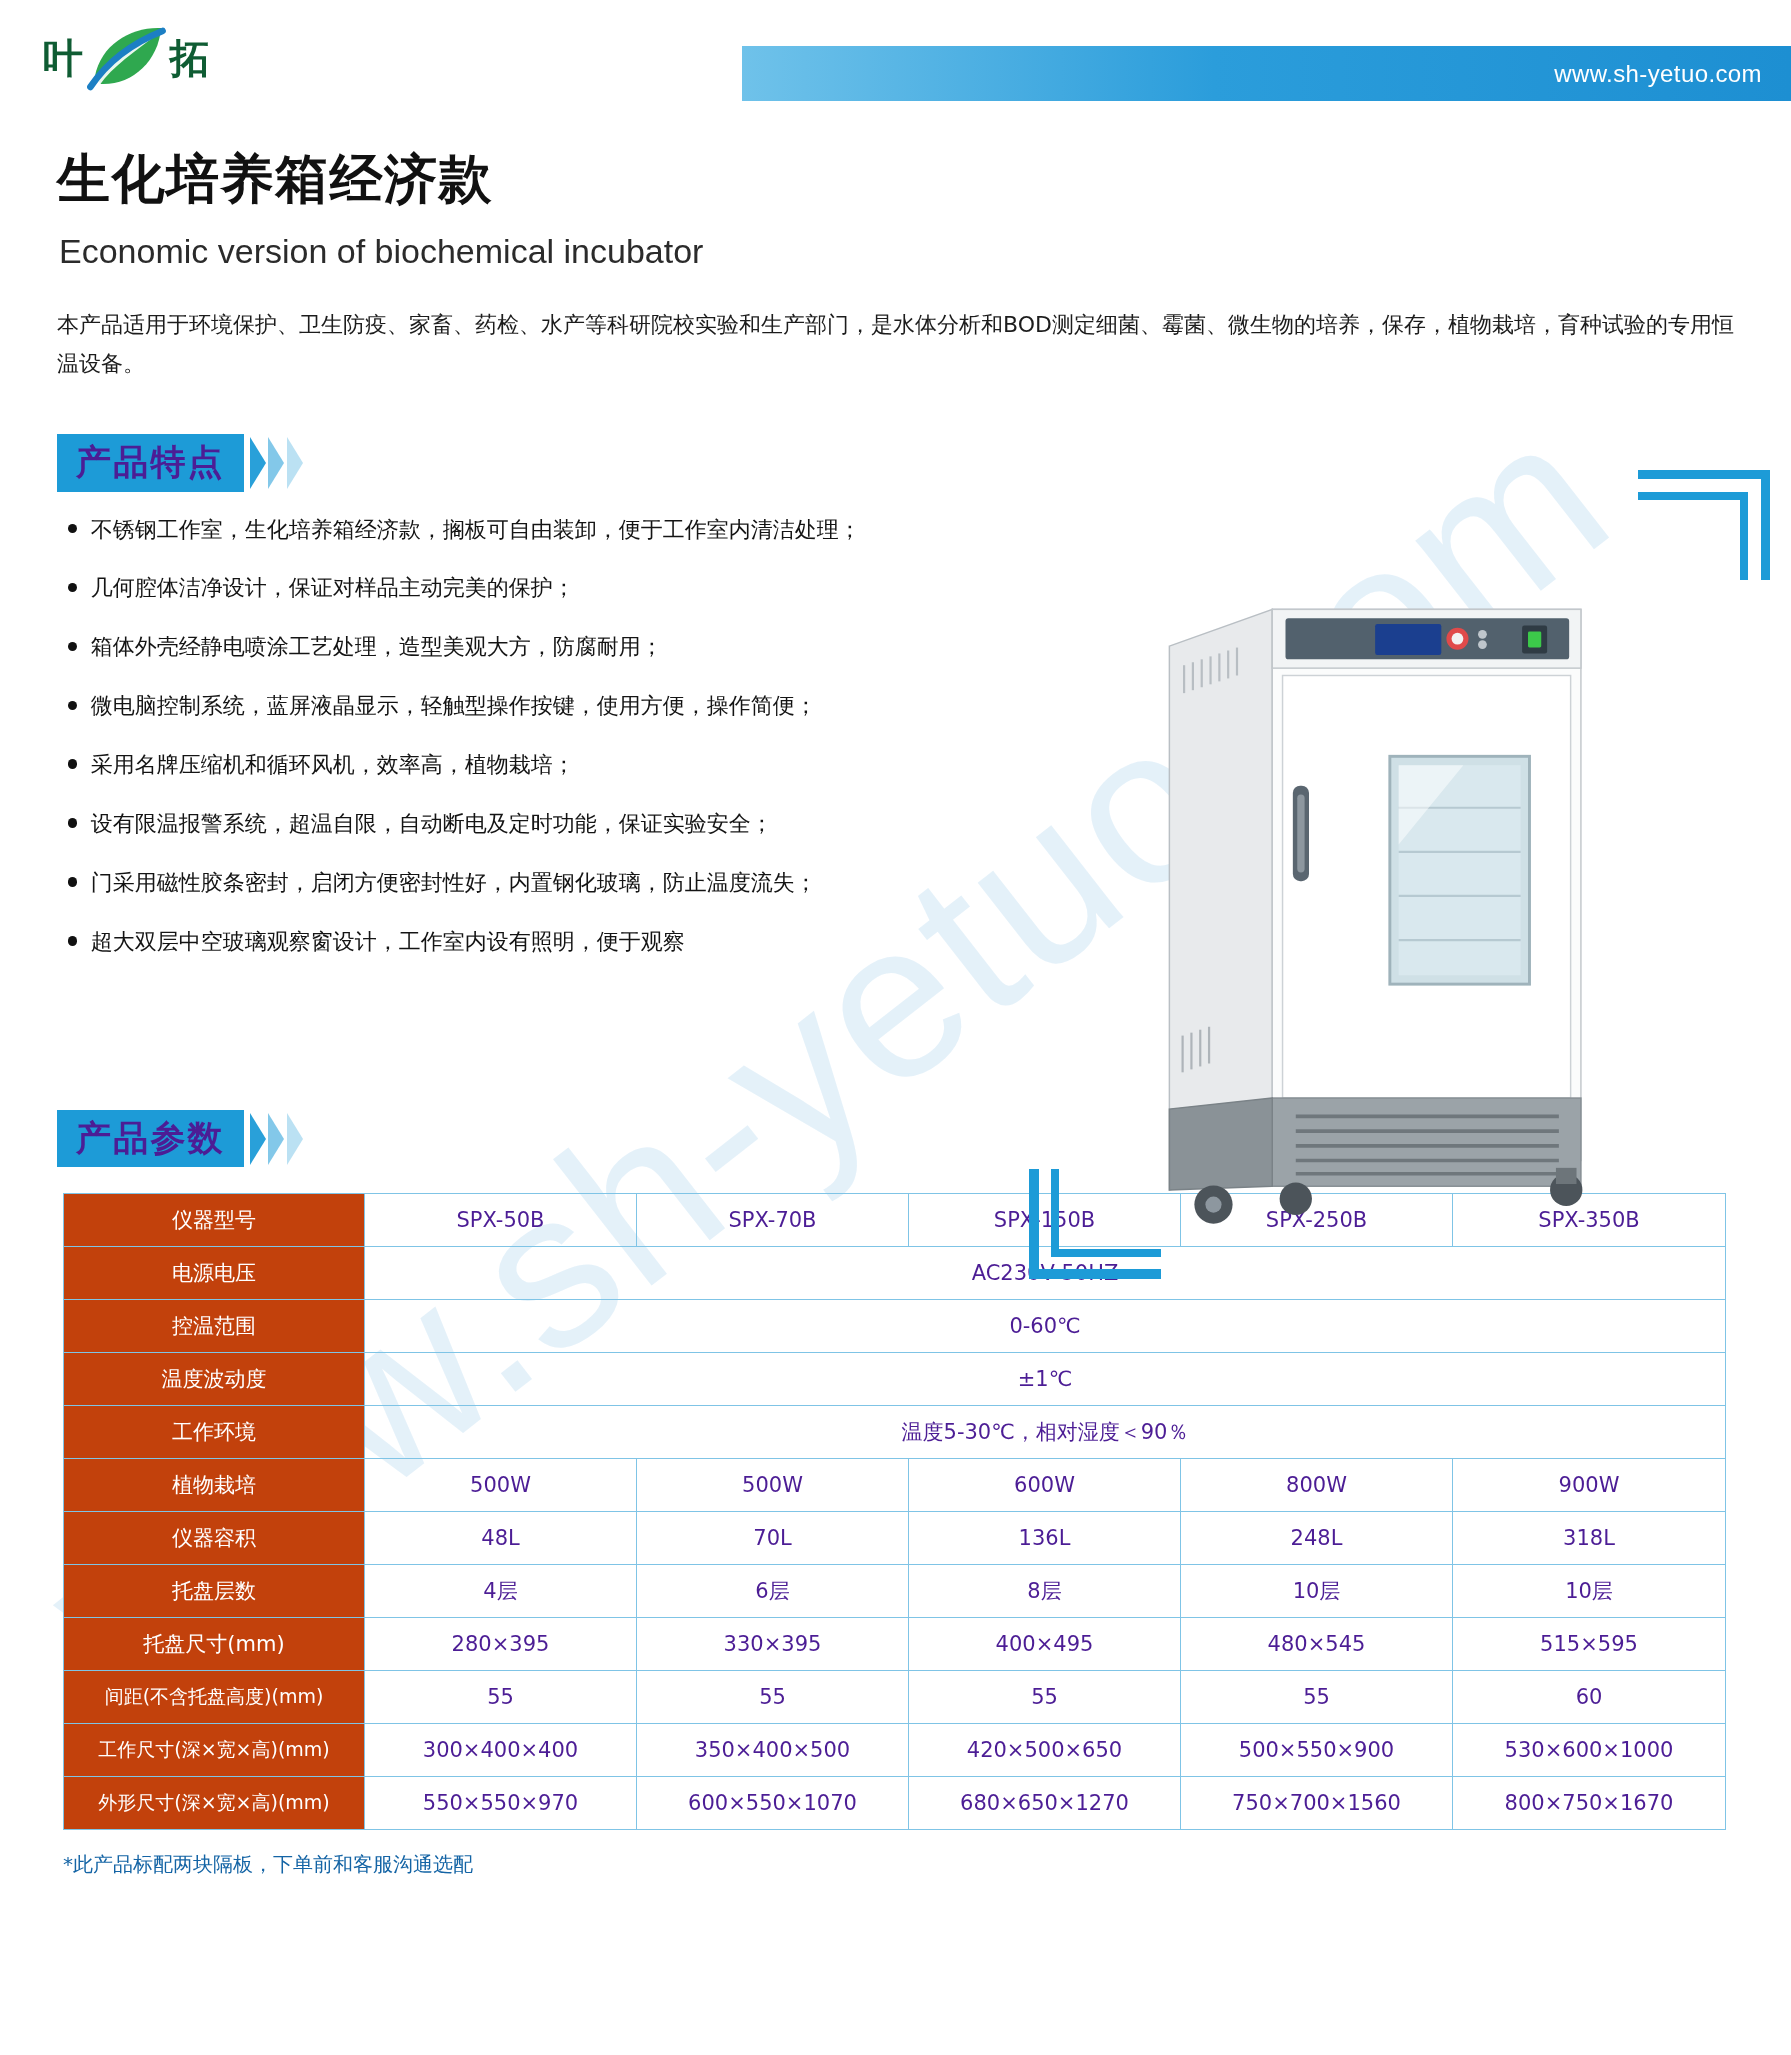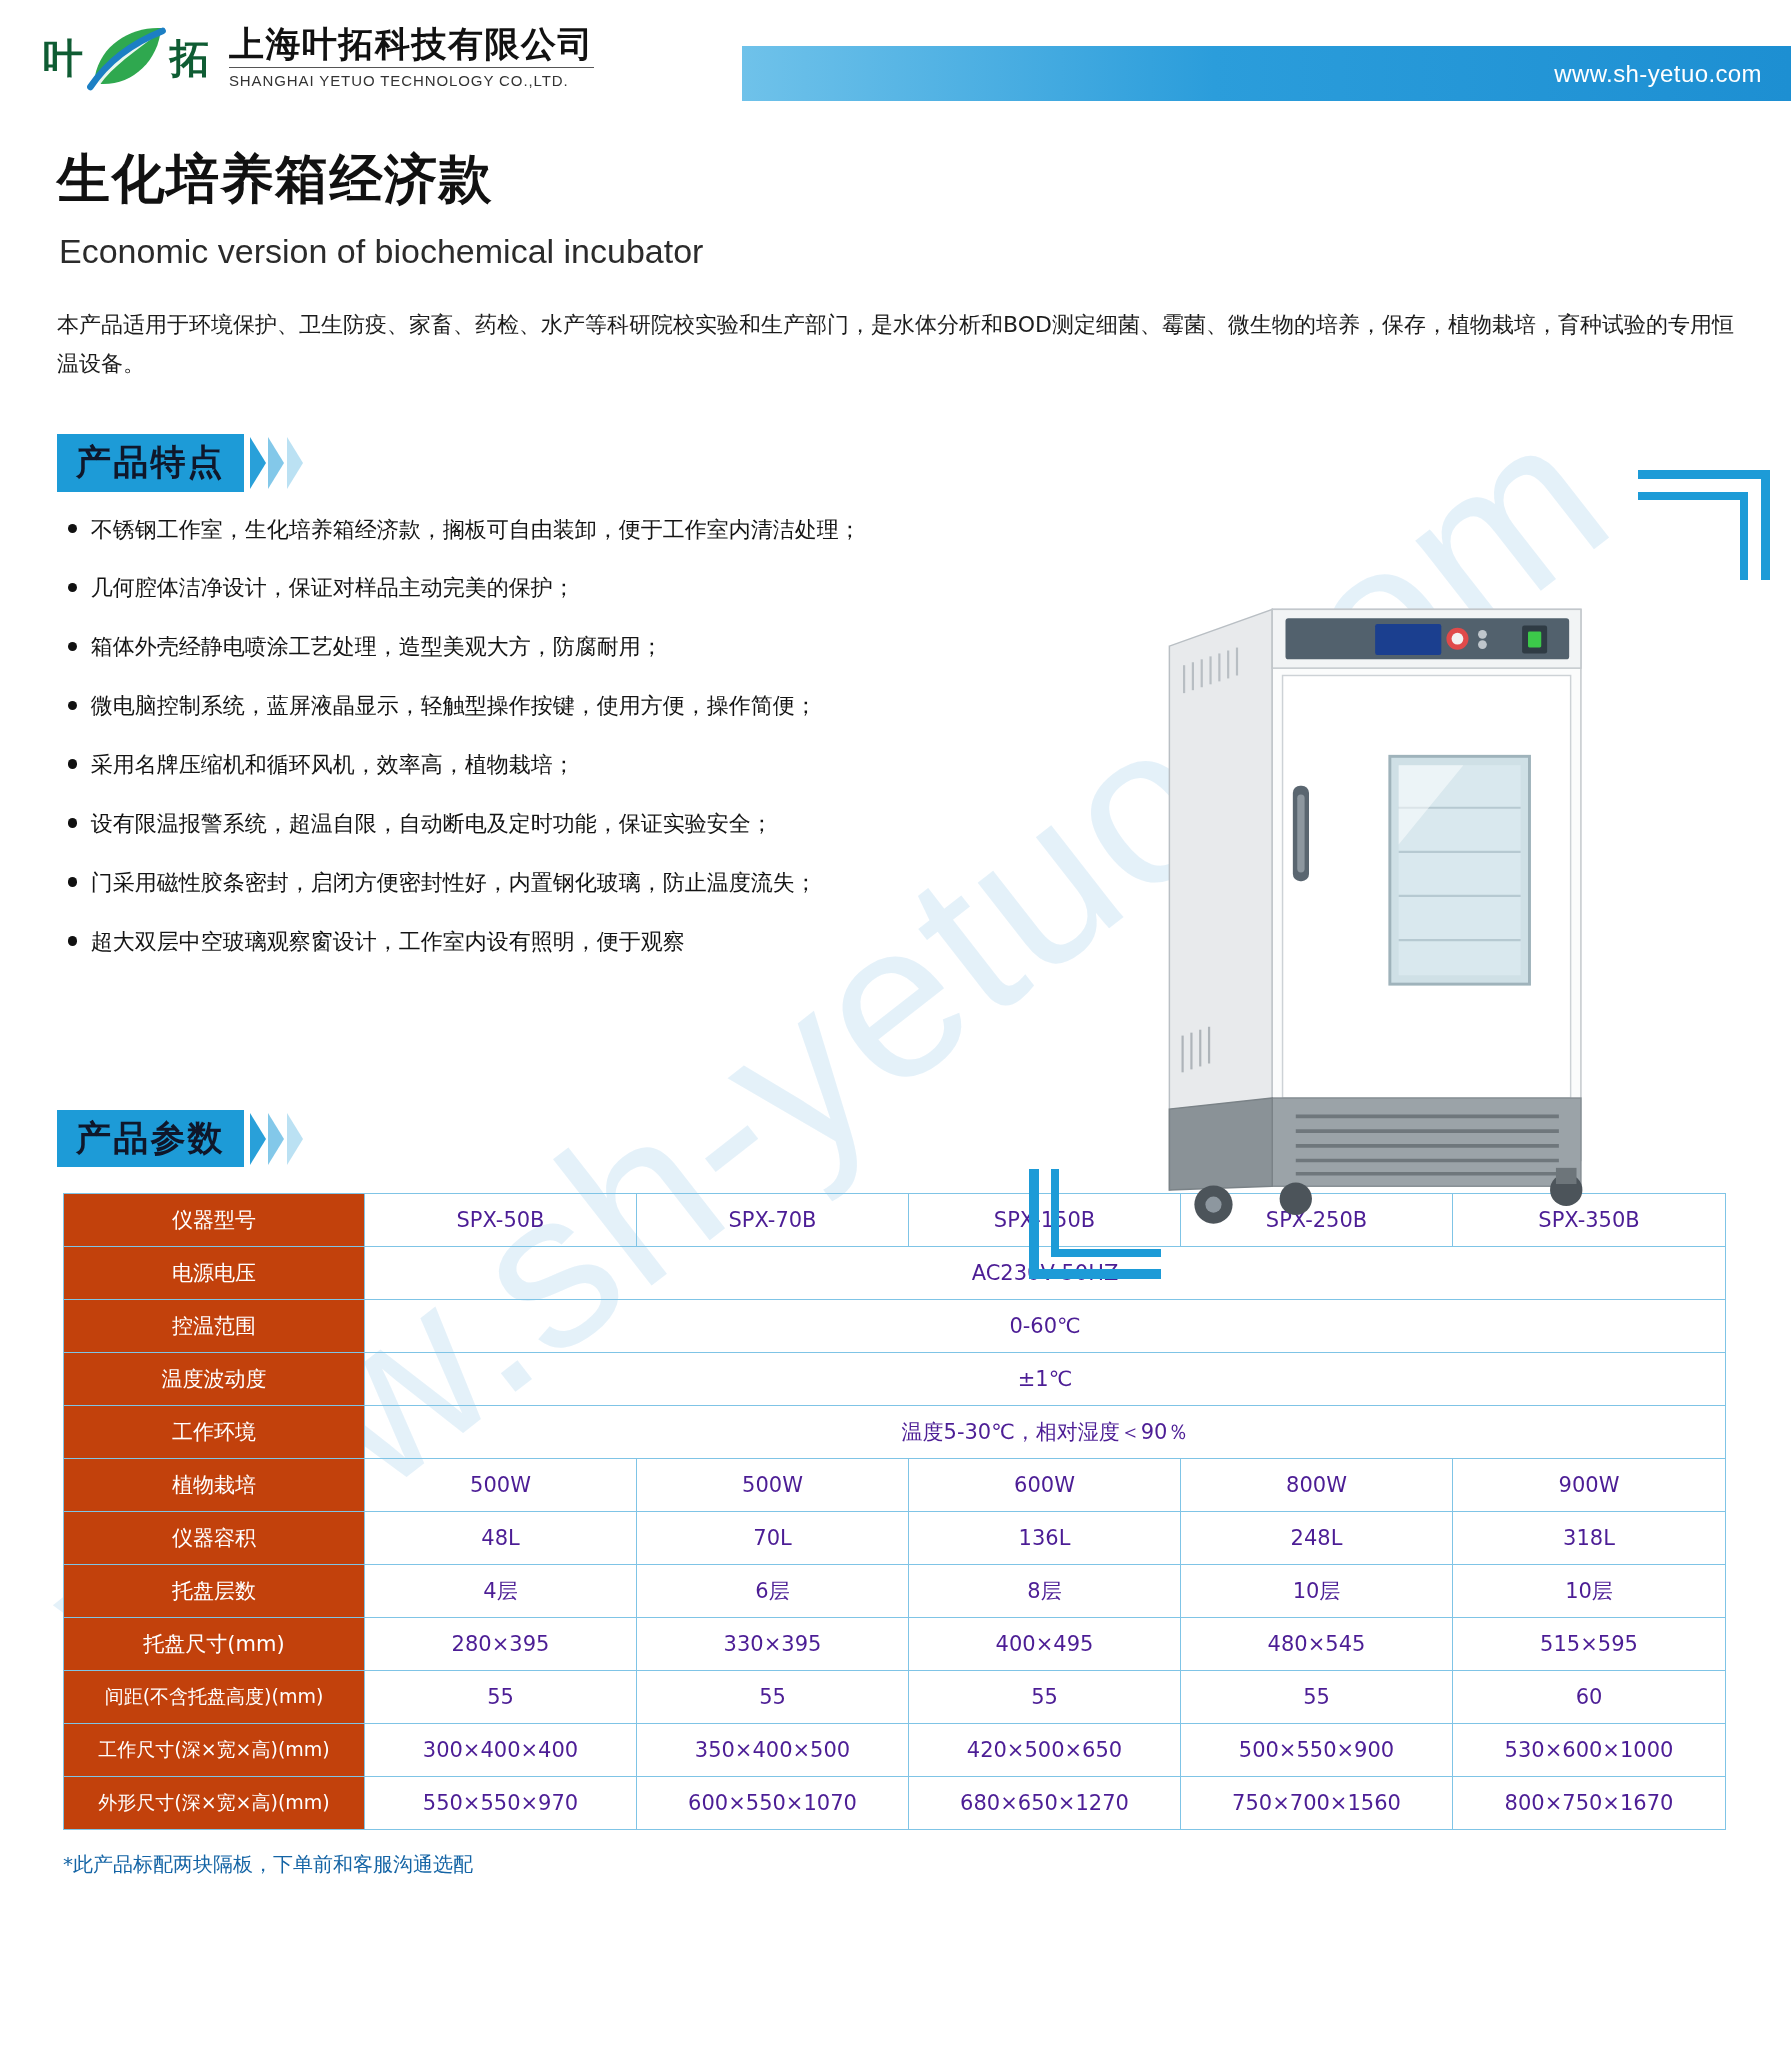--- a/index.html
+++ b/index.html
@@ -137,21 +137,21 @@
   
   .section-head {
     position: relative;
     margin-left: 57px;
     margin-top: 51px;
     display: inline-flex;
     align-items: center;
   }
   .section-head .band {
     background: #1d9bd7;
-    color: #0f172a;
+    color: #4c1d95;
     font-size: 35px;
     font-weight: bold;
     padding: 8.8px 19px 10.3px 19px;
     letter-spacing: 2.2px;
     font-family: "DejaVu Sans", sans-serif;
     line-height: 1.1;
     position: relative;
     text-align: center;
   }
   .section-head .slashes {
@@ -272,24 +272,20 @@
   <div class="header">
     <div class="logo-wrap">
       <div class="logo-mark">
         <span class="logo-cn-left">叶</span>
         <svg class="leaf-svg" width="81" height="71" viewBox="0 0 110 96">
           <path d="M12 74 C 20 30, 62 6, 102 8 C 98 54, 62 86, 20 84 Z" fill="#2fa84f"></path>
           <path d="M14 80 C 34 48, 68 26, 100 14 C 66 40, 36 60, 18 86 Z" fill="#ffffff" opacity="0.9"></path>
           <path d="M6 88 C 30 52, 64 28, 104 12" stroke="#1c7fc4" stroke-width="9" fill="none" stroke-linecap="round"></path>
         </svg>
         <span class="logo-cn-right">拓</span>
-      </div>
-      <div class="logo-text">
-        <div class="logo-cn-name">上海叶拓科技有限公司</div>
-        <div class="logo-en-name">SHANGHAI YETUO TECHNOLOGY CO.,LTD.</div>
       </div>
     </div>
     <div class="header-bar">
       <div class="header-url">www.sh-yetuo.com</div>
     </div>
   </div>
 
   
   <div class="title-cn">生化培养箱经济款</div>
   <div class="title-en">Economic version of biochemical incubator</div>

